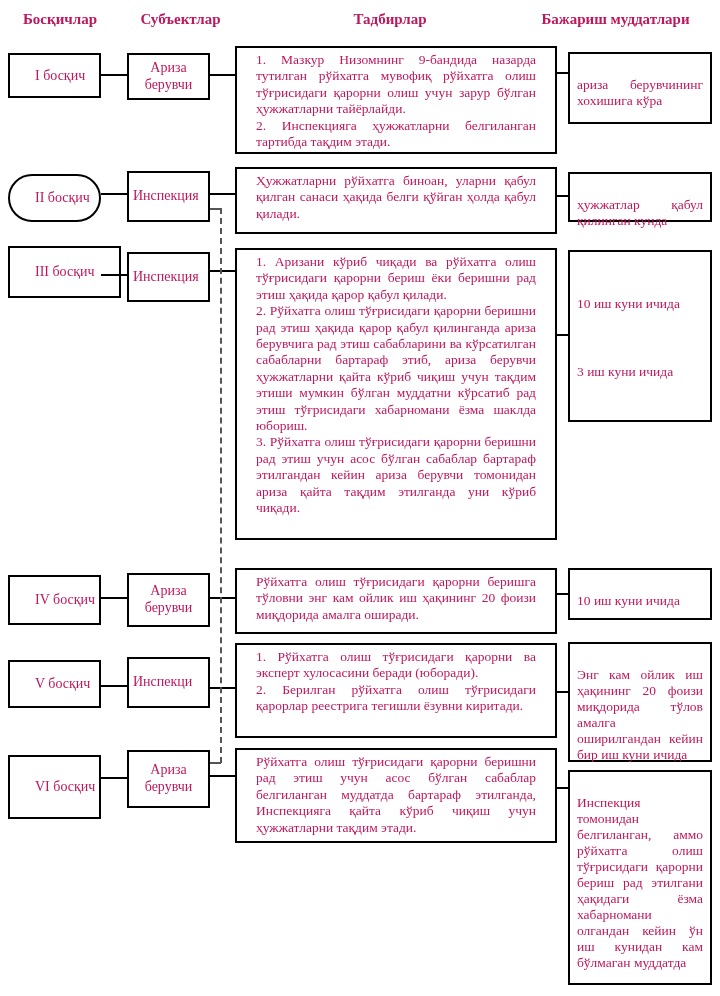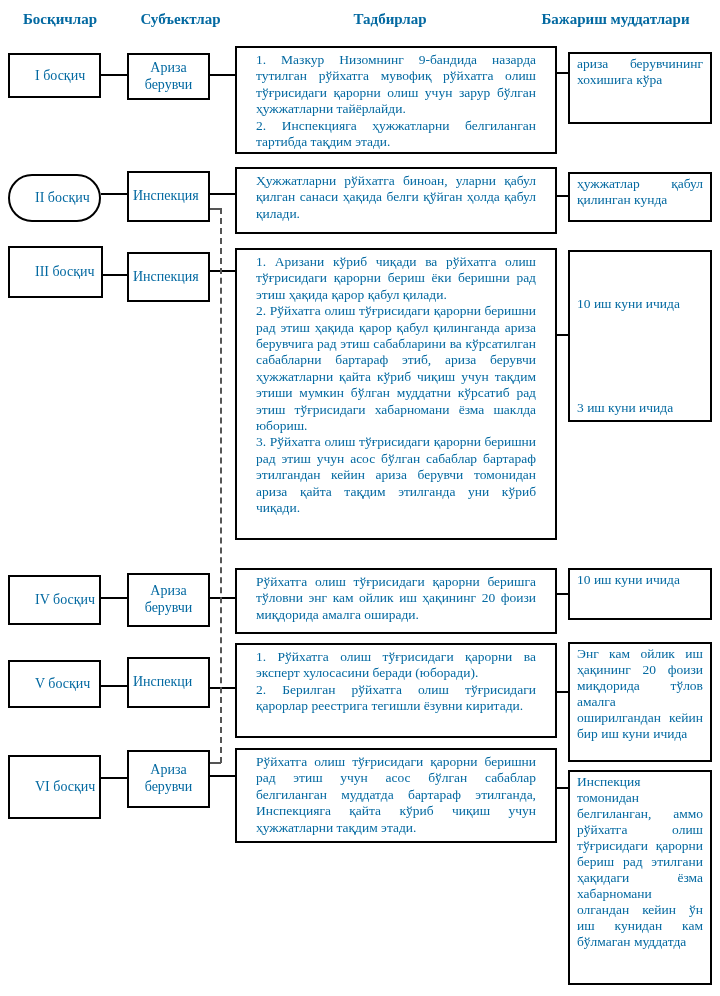--- a/index.html
+++ b/index.html
@@ -1,21 +1,21 @@
 <!DOCTYPE html>
 <html><head>
 <meta charset="utf-8">
 <style>
   html, body { margin: 0; padding: 0; background: #ffffff; }
   .canvas {
     position: relative;
     width: 720px;
     height: 996px;
     background: #ffffff;
-    color: #0369a1;
+    color: #be185d;
     font-family: "Liberation Serif", "DejaVu Serif", serif;
     overflow: hidden;
   }
   .hdr {
     position: absolute;
     font-weight: bold;
     font-size: 15px;
     text-align: center;
     white-space: nowrap;
   }
@@ -46,31 +46,31 @@
     padding: 0 4px;
   }
   .activity {
     padding: 4px 19px;
     font-size: 13.5px;
     line-height: 16.4px;
     text-align: justify;
   }
   .activity p { margin: 0; }
   .deadline {
-    padding: 2px 7px;
+    padding: 23px 7px;
     font-size: 13.5px;
     line-height: 16px;
     text-align: justify;
   }
   .deadline div { margin: 0; }
 
   
   .stage.r1 { left: 8px; top: 53px;  width: 93px; height: 45px; }
   .stage.r2 { left: 8px; top: 174px; width: 93px; height: 48px; border-radius: 24px; }
-  .stage.r3 { left: 8px; top: 246px; width: 95px; height: 52px; }
+  .stage.r3 { left: 8px; top: 246px; width: 113px; height: 52px; }
   .stage.r4 { left: 8px; top: 575px; width: 93px; height: 50px; }
   .stage.r5 { left: 8px; top: 660px; width: 93px; height: 48px; }
   .stage.r6 { left: 8px; top: 755px; width: 93px; height: 64px; }
 
   
   .subject.r1 { left: 127px; top: 53px;  width: 83px; height: 47px; }
   .subject.r2 { left: 127px; top: 171px; width: 83px; height: 51px; }
   .subject.r3 { left: 127px; top: 252px; width: 83px; height: 50px; }
   .subject.r4 { left: 127px; top: 573px; width: 83px; height: 54px; }
   .subject.r5 { left: 127px; top: 657px; width: 83px; height: 51px; }
@@ -86,21 +86,21 @@
 
   
   .deadline.r1 { left: 568px; top: 52px;  width: 144px; height: 72px; }
   .deadline.r2 { left: 568px; top: 172px; width: 144px; height: 50px; }
   .deadline.r3 { left: 568px; top: 250px; width: 144px; height: 172px; padding: 0 7px; }
   .deadline.r4 { left: 568px; top: 568px; width: 144px; height: 52px; }
   .deadline.r5 { left: 568px; top: 642px; width: 144px; height: 120px; }
   .deadline.r6 { left: 568px; top: 770px; width: 144px; height: 215px; }
 
   .deadline.r3 .dl-a { margin-top: 44px; }
-  .deadline.r3 .dl-b { margin-top: 88px; }
+  .deadline.r3 .dl-b { margin-top: 52px; }
 
   .hline { position: absolute; border-top: 2px solid #000000; height: 0; }
   .l1a { left: 101px; top: 74px;  width: 26px; }
   .l1b { left: 210px; top: 74px;  width: 25px; }
   .l1c { left: 557px; top: 72px;  width: 11px; }
   .l2a { left: 101px; top: 193px; width: 26px; }
   .l2b { left: 210px; top: 193px; width: 25px; }
   .l2c { left: 557px; top: 195px; width: 11px; }
   .l3a { left: 101px; top: 274px; width: 26px; }
   .l3b { left: 210px; top: 270px; width: 25px; }

